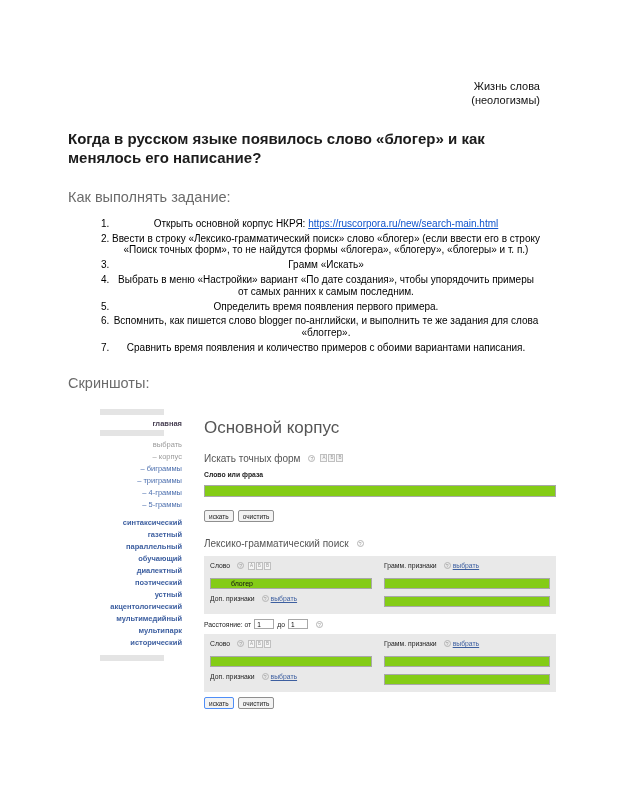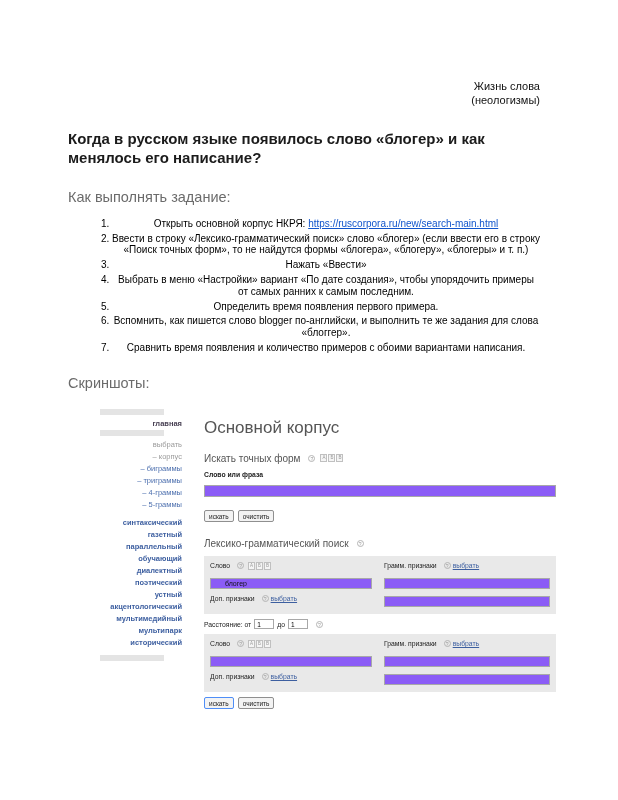--- a/index.html
+++ b/index.html
@@ -45,22 +45,22 @@
     color:#9a9a9a; font-size:5px; line-height:6px; text-align:center; margin-left:5px;
     flex:0 0 auto;
   }
   .chips { display:inline-flex; gap:1px; margin-left:2px; }
   .chip {
     display:inline-block; min-width:6px; padding:0 1px; border:1px solid #c0c0c0;
     background:#f5f5f5; color:#999; font-size:4.5px; line-height:6px; text-align:center;
   }
   .tiny-label { font-size:6.8px; font-weight:700; color:#222; margin-bottom:2px; }
   input.field {
-    width:100%; height:12px; border:1px solid #a8a8a8; background:#8b5cf6;
-    font-size:7px; padding:0 14px; font-family:"Liberation Sans", sans-serif; color:#111;
+    width:100%; height:12px; border:1px solid #a8a8a8; background:#84cc16;
+    font-size:7px; padding:0 20px; font-family:"Liberation Sans", sans-serif; color:#111;
   }
   .btn {
     font-size:6.5px; color:#222; background:#f3f3f3; border:1px solid #8f8f8f;
     border-radius:2px; padding:1.5px 4px; font-family:"Liberation Sans", sans-serif;
   }
   .btn.focused { border:1px solid #4f8ef7; }
   .btn-row { margin-top:5px; display:flex; gap:4px; }
   .mini-link { color:#3d5fa0; text-decoration:underline; font-size:6.8px; }
 
   .panel { background:#e9e9e9; padding:5px 6px 6px 6px; display:flex; gap:12px; }
@@ -89,21 +89,21 @@
     <div>(неологизмы)</div>
   </div>
 
   <h1 class="title">Когда в русском языке появилось слово «блогер» и как менялось его написание?</h1>
 
   <div class="section-label">Как выполнять задание:</div>
 
   <ol class="steps">
     <li><span>Открыть основной корпус НКРЯ: </span><a href="#">https://ruscorpora.ru/new/search-main.html</a></li>
     <li>Ввести в строку «Лексико-грамматический поиск» слово «блогер» (если ввести его в строку «Поиск точных форм», то не найдутся формы «блогера», «блогеру», «блогеры» и т. п.)</li>
-    <li>Нажать «Ввести»</li>
+    <li>Грамм «Искать»</li>
     <li>Выбрать в меню «Настройки» вариант «По дате создания», чтобы упорядочить примеры от самых ранних к самым последним.</li>
     <li>Определить время появления первого примера.</li>
     <li>Вспомнить, как пишется слово blogger по-английски, и выполнить те же задания для слова «блоггер».</li>
     <li>Сравнить время появления и количество примеров с обоими вариантами написания.</li>
   </ol>
 
   <div class="section-label">Скриншоты:</div>
 
   <div class="shot">
 

